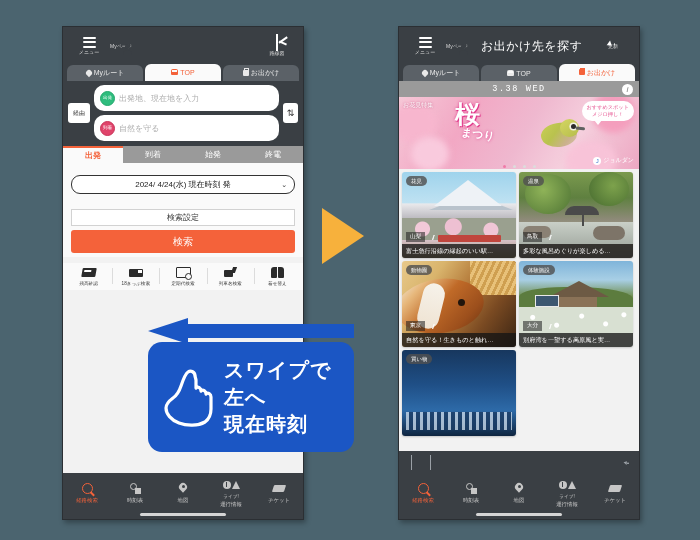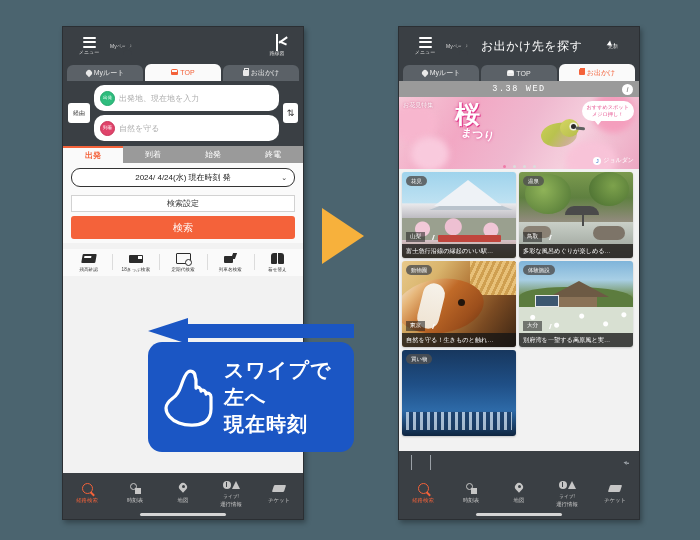--- a/index.html
+++ b/index.html
@@ -87,25 +87,25 @@
   .io-badge.arr{background:#e0446b;border:1.2px solid #c93358;}
   .io-field .ph{font-size:8px;color:#aeaeae;white-space:nowrap;overflow:hidden;}
   .swap-btn{width:15px;height:20px;background:#fff;border-radius:3px;display:flex;align-items:center;
     justify-content:center;font-size:9px;color:#333;flex:0 0 auto;}
 
   .seg-tabs{display:flex;background:#9a9a9a;height:17px;}
   .seg{flex:1;display:flex;align-items:center;justify-content:center;font-size:8px;color:#fff;}
   .seg.active{background:#fafafa;color:#f4623a;font-weight:bold;}
   .seg.first.active{border-top:2px solid #f4623a;box-sizing:border-box;}
 
-  .white-pane{background:#fafafa;padding:5px 8px 4px 8px;}
+  .white-pane{background:#fafafa;padding:12px 8px 4px 8px;}
   .date-sel{height:17px;background:#fff;border:1px solid #333;border-radius:9px;display:flex;
     align-items:center;justify-content:center;position:relative;font-size:8px;color:#222;}
   .date-sel .chev{position:absolute;right:7px;font-size:7px;color:#333;}
-  .setting-btn{margin-top:8px;height:15px;background:#fff;border:1px solid #d2d2d2;display:flex;
+  .setting-btn{margin-top:15px;height:15px;background:#fff;border:1px solid #d2d2d2;display:flex;
     align-items:center;justify-content:center;font-size:8px;color:#333;}
   .search-btn{margin-top:4px;height:23px;background:#f4623a;border-radius:3px;display:flex;
     align-items:center;justify-content:center;font-size:10px;color:#fff;}
 
   .quick-row{margin-top:6px;background:#fafafa;display:flex;padding:3px 2px 4px 2px;}
   .quick{flex:1;display:flex;flex-direction:column;align-items:center;gap:2px;position:relative;}
   .quick+.quick::before{content:"";position:absolute;left:0;top:2px;bottom:2px;width:1px;background:#dcdcdc;}
   .quick .qi{height:13px;display:flex;align-items:center;justify-content:center;}
   .quick .ql{font-size:4.6px;color:#3a3a3a;white-space:nowrap;}
   .q-card{width:14px;height:9px;background:#2b2b2b;border-radius:1px;transform:skewX(-10deg);position:relative;}

